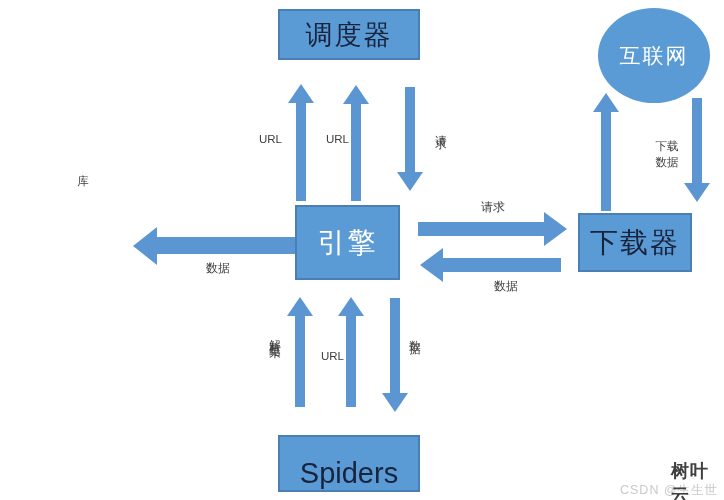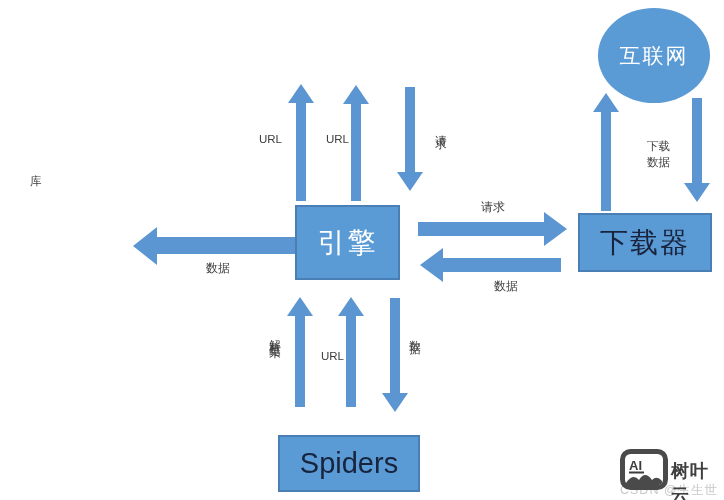--- a/index.html
+++ b/index.html
@@ -33,46 +33,49 @@
   .tri.down{left:0;bottom:0;border-left:13px solid transparent;border-right:13px solid transparent;border-top:19px solid var(--arrow);}
   .tri.right{right:0;top:0;border-top:17px solid transparent;border-bottom:17px solid transparent;border-left:23px solid var(--arrow);}
   .tri.left{left:0;top:0;border-top:19px solid transparent;border-bottom:19px solid transparent;border-right:24px solid var(--arrow);}
   .vshaft{left:8px;width:10px;}
   .arrow.a-up .vshaft{top:17px;bottom:0;}
   .arrow.a-down .vshaft{top:0;bottom:17px;}
 
   .lbl{position:absolute;font-size:11.5px;color:var(--label-text);white-space:nowrap;}
   .lbl.cn{font-size:12px;}
   .vlabel{position:absolute;writing-mode:vertical-rl;text-orientation:upright;font-size:11.5px;color:var(--label-text);letter-spacing:3px;}
-  .note{position:absolute;font-size:11.5px;color:var(--label-text);text-align:left;line-height:15px;}
+  .note{position:absolute;font-size:11.5px;color:var(--label-text);text-align:center;line-height:15px;}
 
   .wm-brand{position:absolute;left:671px;top:459px;font-size:18px;font-weight:700;color:#3f3f3f;z-index:3;letter-spacing:1px;}
   .wm-credit{position:absolute;left:620px;top:482px;font-size:12.5px;color:#cbc9c7;z-index:1;letter-spacing:1px;}
   .wm-logo{position:absolute;left:620px;top:449px;z-index:2;}
 </style>
 </head>
 <body>
 
 <div id="stage">
 
+  <div class="node" style="left:278px;top:9px;width:142px;height:51px;font-size:27px;">
+    <span>调度器</span>
+  </div>
 
   <div class="node circle" style="left:598px;top:8px;width:112px;height:95px;font-size:21px;">
     <span>互联网</span>
   </div>
 
   <div class="node engine" style="left:295px;top:205px;width:105px;height:75px;font-size:28px;">
     <span>引擎</span>
   </div>
 
 
-  <div class="node" style="left:578px;top:213px;width:134px;height:59px;font-size:28px;">
+  <div class="node" style="left:578px;top:213px;width:114px;height:59px;font-size:28px;">
     <span>下载器</span>
   </div>
 
-  <div class="node" style="left:278px;top:435px;width:142px;height:57px;font-size:29px;letter-spacing:0;">
+  <div class="node" style="left:278px;top:435px;width:142px;height:57px;font-size:29px;letter-spacing:0;align-items:flex-end;">
     <span>Spiders</span>
   </div>
 
   <div class="arrow a-up" style="left:288px;top:84px;width:26px;height:117px;">
     <div class="tri up"></div>
     <div class="shaft vshaft"></div>
   </div>
   <div class="arrow a-up" style="left:343px;top:85px;width:26px;height:116px;">
     <div class="tri up"></div>
     <div class="shaft vshaft"></div>
@@ -134,23 +137,15 @@
   <div class="vlabel" style="left:267px;top:330px;">解析结果</div>
   <div class="lbl" style="left:321px;top:350px;">URL</div>
   <div class="vlabel" style="left:407px;top:331px;">数据</div>
 
   <div class="note" style="left:647px;top:138px;width:40px;line-height:16px;">
     <div>下载</div>
     <div>数据</div>
   </div>
 
   <div class="wm-credit">CSDN @生生世世酒</div>
-  <div class="wm-logo">
-    <svg width="48" height="41" viewBox="0 0 48 41">
-      <rect x="2.5" y="2.5" width="43" height="36" rx="8" fill="#ffffff" stroke="#4a4a4a" stroke-width="5"></rect>
-      <text x="9" y="21" font-family="Liberation Sans, sans-serif" font-size="13" font-weight="bold" fill="#3c3c3c">AI</text>
-      <rect x="9" y="22.5" width="15" height="2" fill="#3c3c3c"></rect>
-      <path d="M6 34 Q13 24 19 31 Q25 21 32 31 Q37 26 42 32 L42 33 Q42 36 38 36 L10 36 Q6 36 6 34 Z" fill="#4a4a4a"></path>
-    </svg>
-  </div>
   <div class="wm-brand">树叶云</div>
 
 </div>
 
 </body></html>

